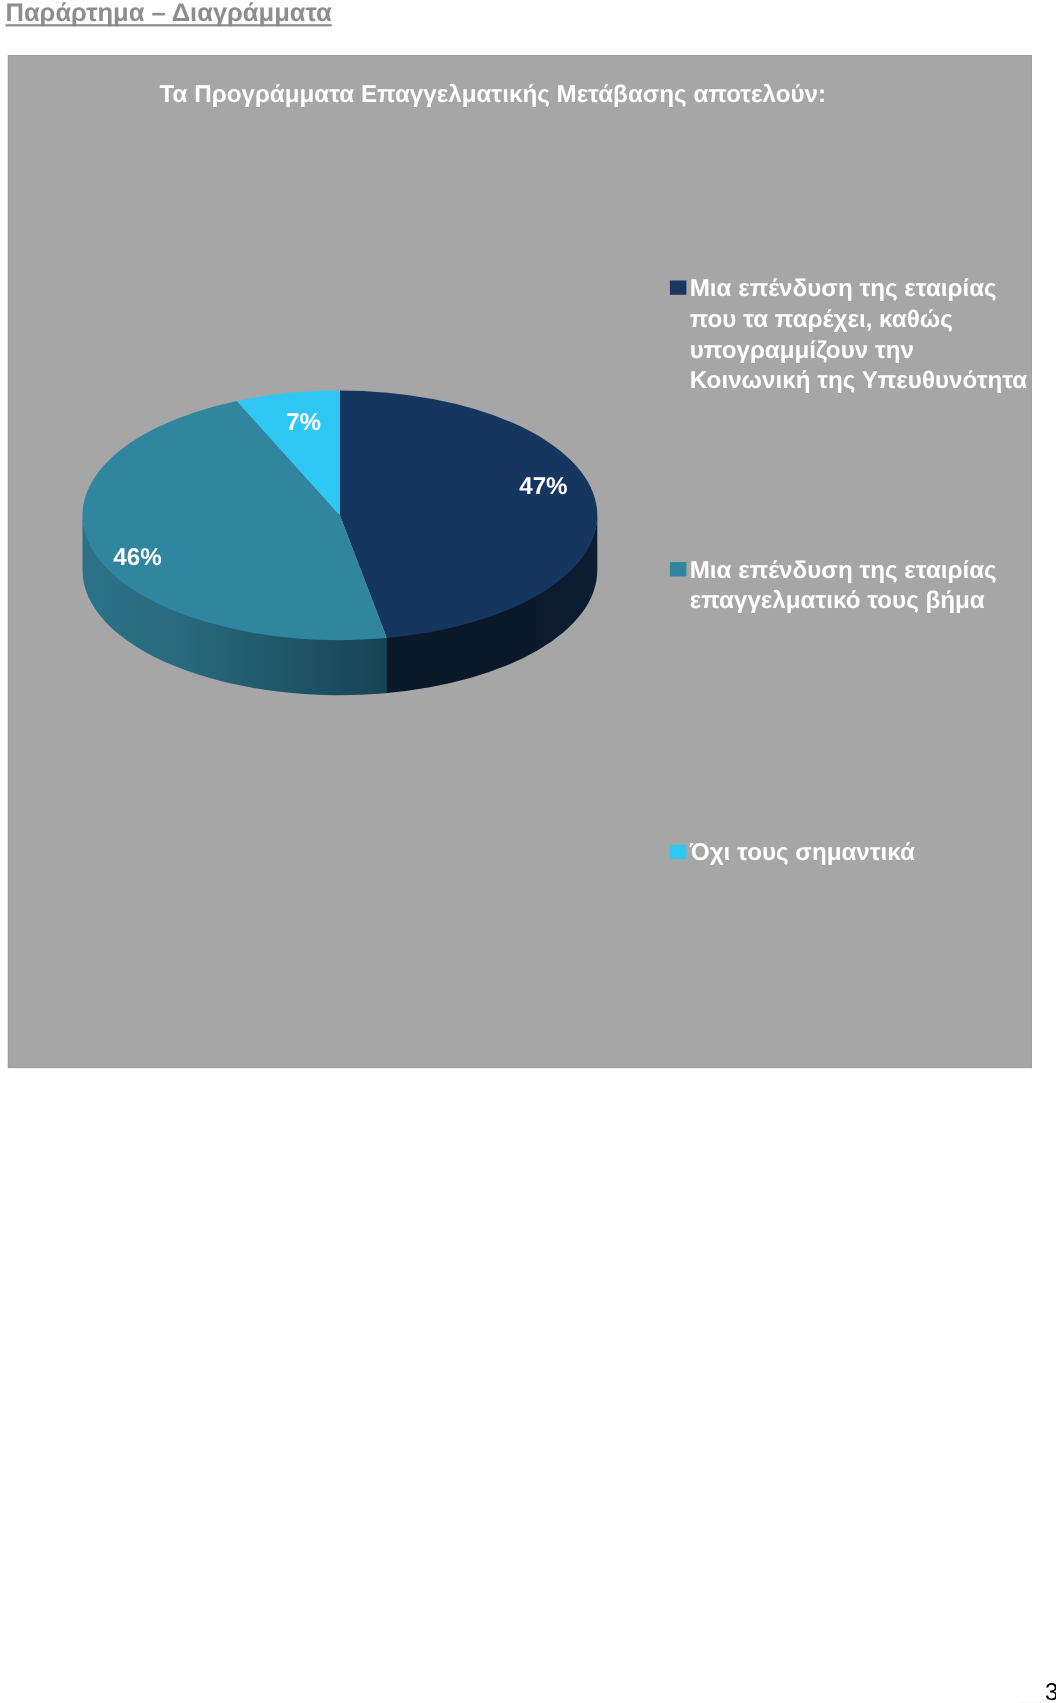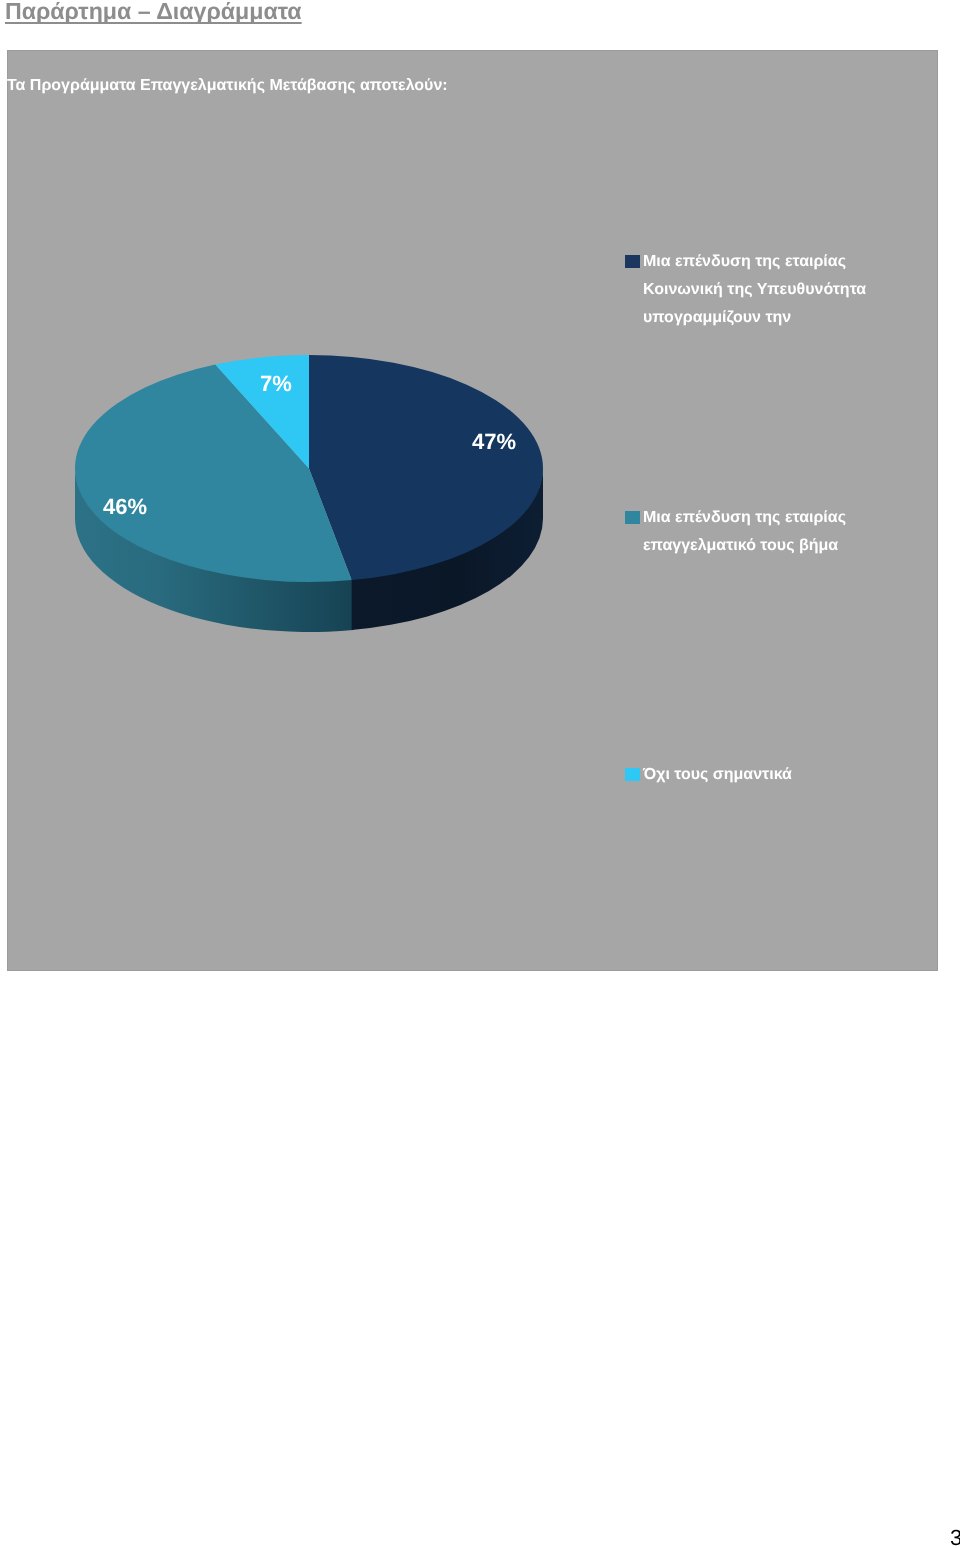--- a/index.html
+++ b/index.html
@@ -1,22 +1,22 @@
 <!DOCTYPE html>
 <html><head>
 <meta charset="utf-8">
 <style>
   html,body{margin:0;padding:0;}
   body{width:960px;height:1548px;background:#ffffff;font-family:"Liberation Sans",sans-serif;overflow:hidden;-webkit-font-smoothing:antialiased;text-rendering:geometricPrecision;}
   .page{position:relative;width:960px;height:1548px;background:#ffffff;}
   .hdr{position:absolute;left:5px;top:-2.7px;font-size:23.2px;font-weight:bold;color:#8d8d8d;text-decoration:underline;text-decoration-skip-ink:none;text-underline-offset:3px;text-decoration-thickness:2px;white-space:nowrap;line-height:28px;}
   .chartbox{position:absolute;left:7px;top:50px;width:931px;height:921px;background:#A6A6A6;overflow:hidden;box-shadow:inset 0 1px 0 #9b9b9b, inset 1px 0 0 #9b9b9b, inset 0 -1px 0 #9b9b9b, inset -1px 0 0 #9b9b9b;}
-  .title{position:absolute;left:0;top:22px;width:744px;text-align:left;font-size:16px;font-weight:bold;color:#ffffff;line-height:28px;}
+  .title{position:absolute;left:0;top:22px;width:744px;text-align:right;font-size:22px;font-weight:bold;color:#ffffff;line-height:28px;}
   svg.pie{position:absolute;left:0;top:0;width:930px;height:919px;}
-  .lg{position:absolute;font-size:16px;font-weight:bold;color:#ffffff;line-height:28px;white-space:nowrap;margin-left:16px;}
+  .lg{position:absolute;font-size:22px;font-weight:bold;color:#ffffff;line-height:28px;white-space:nowrap;}
   .lg .sw{position:absolute;left:-18.5px;top:6.5px;width:15.5px;height:13.5px;box-sizing:border-box;}
   .pctlbl{position:absolute;font-size:22px;font-weight:bold;color:#ffffff;white-space:nowrap;transform:translate(-50%,-50%);}
   .pageno{position:absolute;left:950px;top:1527px;font-size:22px;line-height:22px;color:#000000;}
 </style>
 </head>
 <body>
 
 <div class="page">
   <div class="hdr">Παράρτημα – Διαγράμματα</div>
 
@@ -48,22 +48,23 @@
 
     <div class="title">Τα Προγράμματα Επαγγελματικής Μετάβασης αποτελούν:</div>
 
     <div class="pctlbl" style="left:487px;top:392px">47%</div>
     <div class="pctlbl" style="left:118px;top:457px">46%</div>
     <div class="pctlbl" style="left:269px;top:334px">7%</div>
 
     <div class="lg" id="lg1" style="left:620px;top:198px">
       <span class="sw" style="background: rgb(27, 55, 96);"></span>
     <div>Μια επένδυση της εταιρίας</div>
+        <div>που τα παρέχει, καθώς</div>
+        <div>υπογραμμίζουν την</div>
         <div>Κοινωνική της Υπευθυνότητα</div>
-        <div>υπογραμμίζουν την</div>
       </div>
     <div class="lg" id="lg2" style="left:620px;top:454px">
       <span class="sw" style="background: rgb(47, 134, 158);"></span>
     <div>Μια επένδυση της εταιρίας</div>
         <div>επαγγελματικό τους βήμα</div>
       </div>
     <div class="lg" id="lg3" style="left:620px;top:711px">
       <span class="sw" style="background: rgb(47, 200, 245);"></span>
     <div>Όχι τους σημαντικά</div>
       </div>

